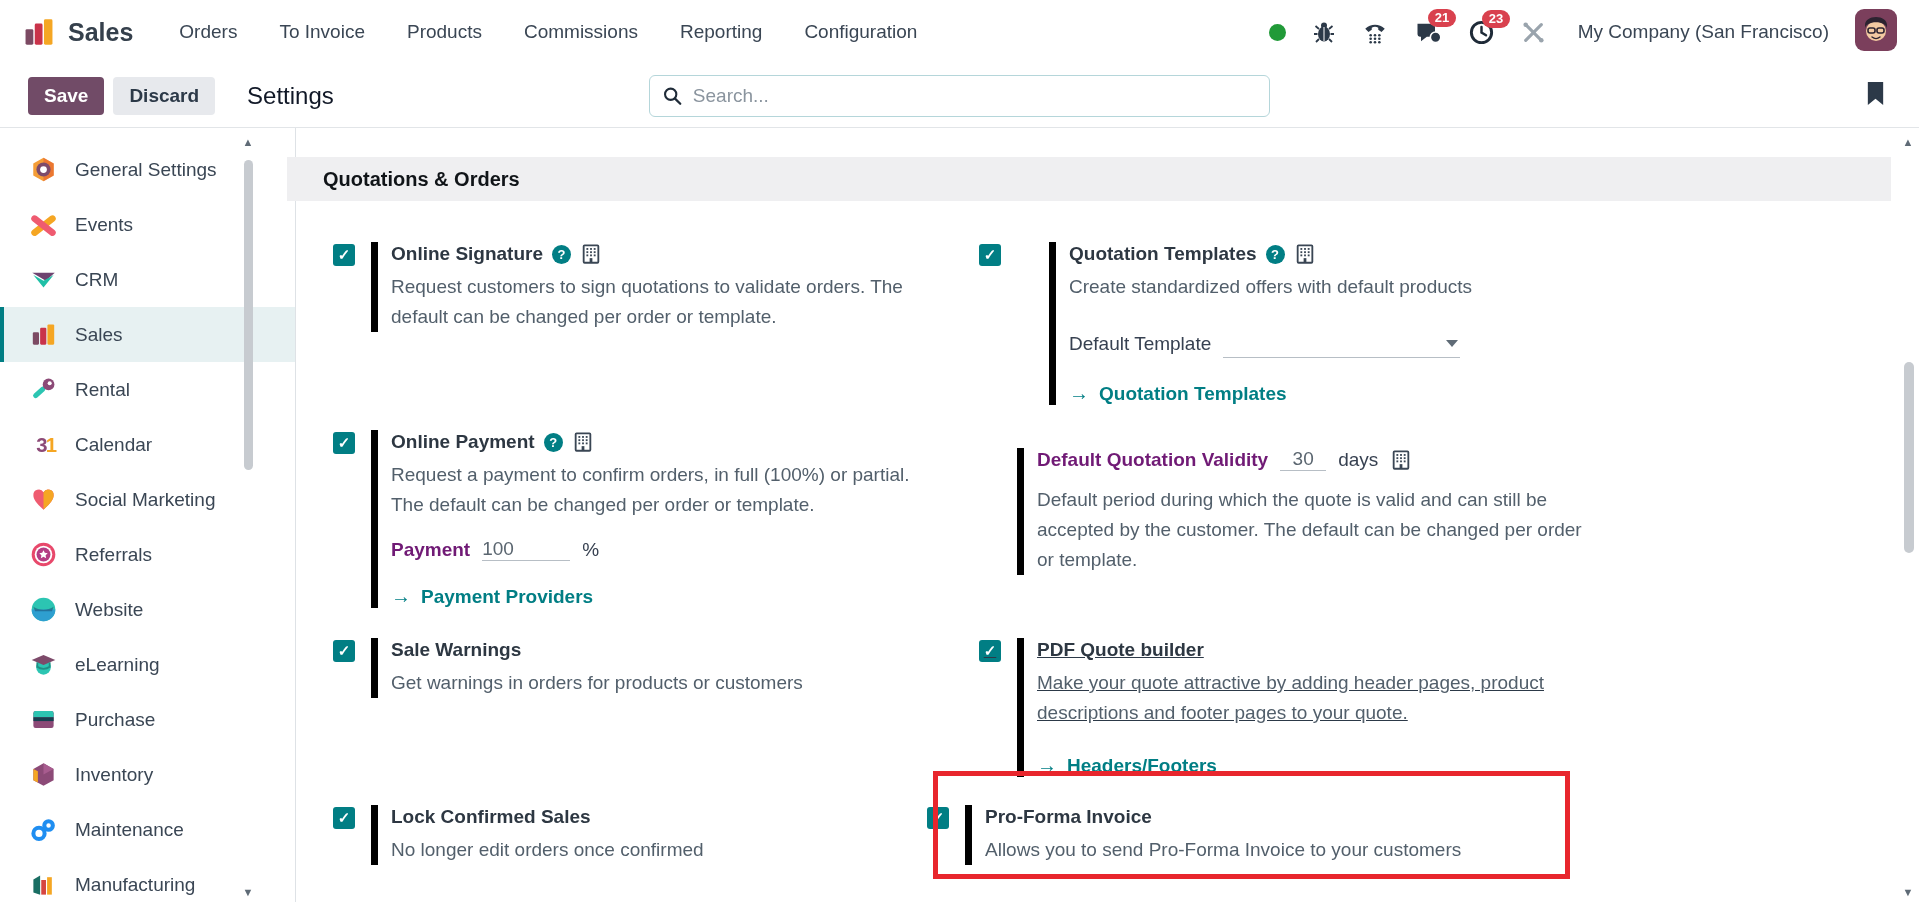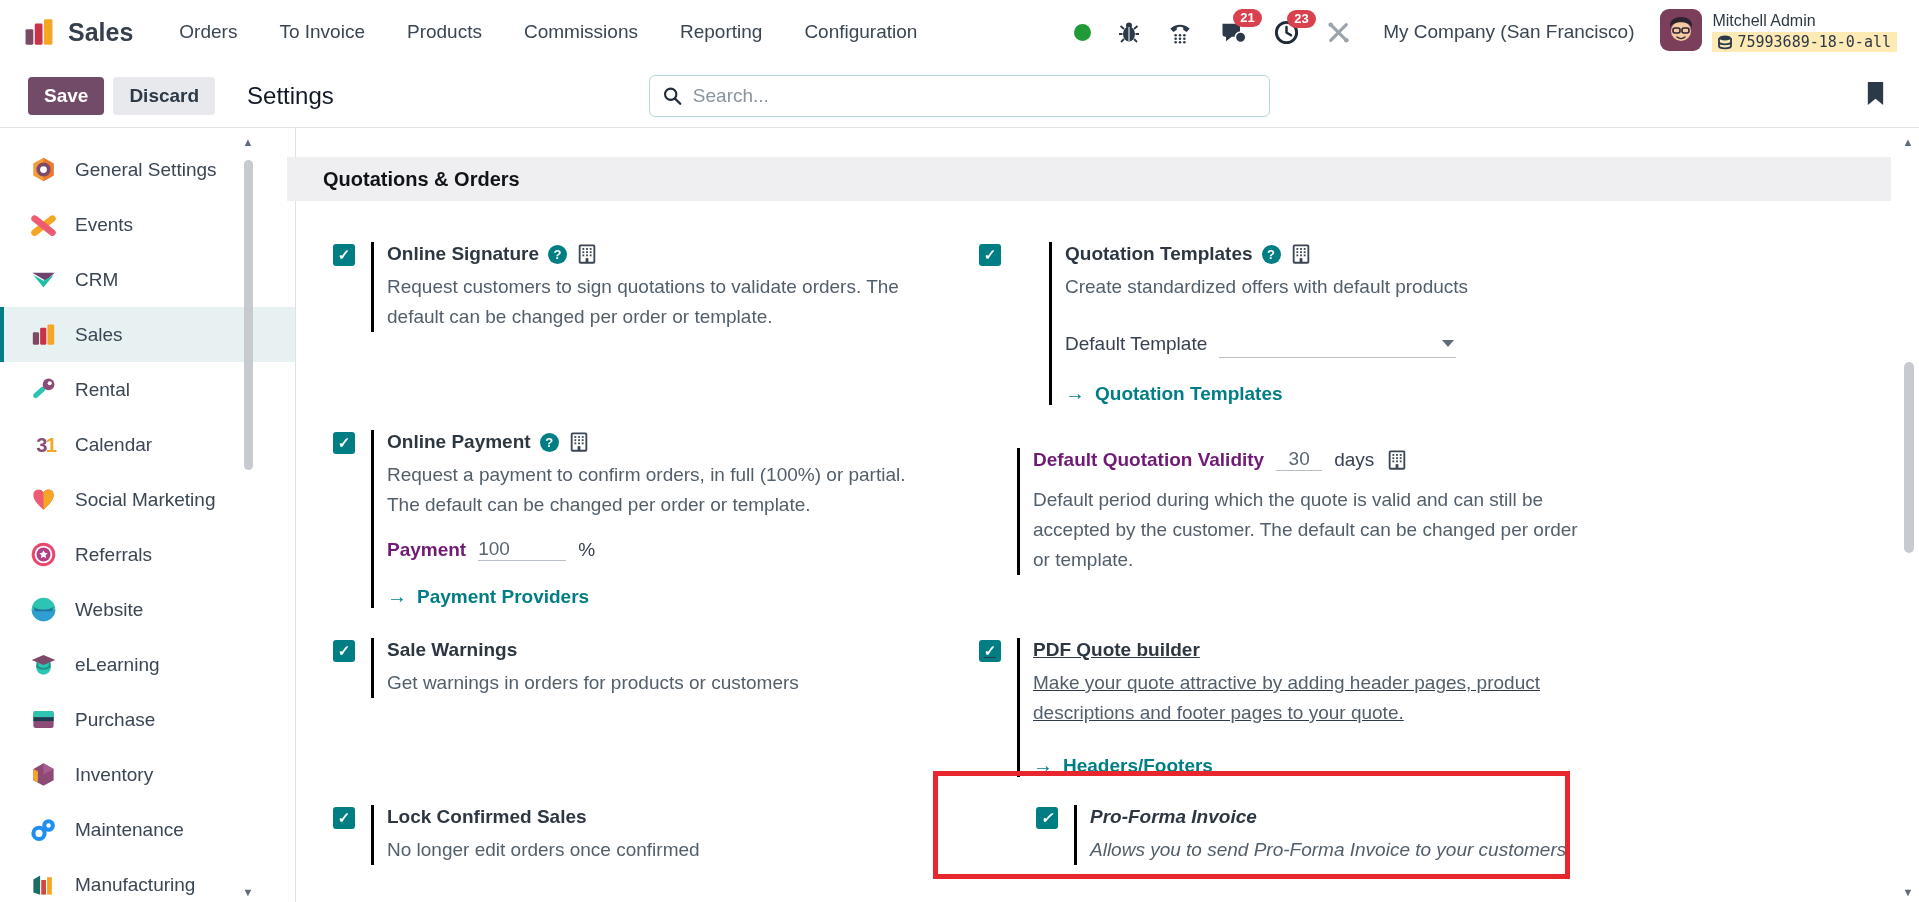--- a/index.html
+++ b/index.html
@@ -59,21 +59,21 @@
   
   .section-header { position:absolute; left:287px; top:157px; width:1604px; height:44px;
     background:#efeff1; display:flex; align-items:center; padding-left:36px;
     font-size:20px; font-weight:600; color:#101418; }
 
   .setting { position:absolute; display:flex; align-items:flex-start; }
   .checkbox { width:22px; height:22px; border-radius:3px; background:#017e84; margin-top:2px;
     display:flex; align-items:center; justify-content:center; cursor:pointer; flex:0 0 22px; }
   .checkbox::after { content:"✓"; color:#fff; font-size:15px; font-weight:700; }
   .cb-spacer { width:22px; flex:0 0 22px; }
-  .body { margin-left:16px; border-left:3px solid #000000; padding-left:13px; }
+  .body { margin-left:16px; border-left:7px solid #000000; padding-left:13px; }
   .s-title-row { display:flex; align-items:center; gap:9px; }
   .s-title { font-size:19px; font-weight:600; color:#2d3742; line-height:24px; }
   .help { width:19px; height:19px; border-radius:50%; background:#017e84; color:#fff;
     font-size:13px; font-weight:700; display:flex; align-items:center; justify-content:center; }
   .s-desc { font-size:19px; color:#525f6b; line-height:30px; margin-top:6px; }
   .w-left  { width:540px; }
   .w-right { width:565px; }
   .field-row { display:flex; align-items:center; gap:12px; font-size:19px; color:#374151; }
   .field-label { font-weight:600; color:#701a75; }
   .u-input { border:none; border-bottom:1px solid #b7bec5; font-size:19px; color:#5b6670;
@@ -164,31 +164,20 @@
       <span class="user-block">
         <span>
           <svg width="42" height="42" viewBox="0 0 42 42">
               <rect width="42" height="42" rx="9" fill="#7b3f5c"></rect>
               <circle cx="21" cy="22" r="10" fill="#f2c9a1"></circle>
               <path d="M10 20c0-9 22-9 22 0v-4c0-5-5-8-11-8s-11 3-11 8z" fill="#2c2330"></path>
               <rect x="13" y="19" width="7" height="5" rx="2" fill="none" stroke="#2c2330" stroke-width="1.6"></rect>
               <rect x="22" y="19" width="7" height="5" rx="2" fill="none" stroke="#2c2330" stroke-width="1.6"></rect>
               <path d="M17 28c2.5 2 5.5 2 8 0" stroke="#2c2330" stroke-width="1.4" fill="none" stroke-linecap="round"></path>
             </svg>
-        </span>
-        <span class="user-col">
-          <span class="user-name">Mitchell Admin</span>
-          <span class="db-pill">
-            <svg width="14" height="15" viewBox="0 0 14 15">
-                <ellipse cx="7" cy="3" rx="6" ry="2.4" fill="#2c3948"></ellipse>
-                <path d="M1 3v8c0 1.3 2.7 2.4 6 2.4s6-1.1 6-2.4V3" fill="none" stroke="#2c3948" stroke-width="1.8"></path>
-                <path d="M1 7c0 1.3 2.7 2.4 6 2.4S13 8.3 13 7" fill="none" stroke="#2c3948" stroke-width="1.8"></path>
-              </svg>
-            <span>75993689-18-0-all</span>
-          </span>
         </span>
       </span>
     </div>
   </div>
 
   <div class="controlbar">
     <button class="btn btn-save">Save</button>
     <button class="btn btn-discard">Discard</button>
     <span class="page-title">Settings</span>
     <div class="search-wrap">
@@ -504,21 +493,21 @@
   <div class="setting" style="left:333px; top:805px;">
     <div class="checkbox"></div>
     <div class="body w-left">
       <div class="s-title-row">
         <span class="s-title">Lock Confirmed Sales</span>
       </div>
       <div class="s-desc">No longer edit orders once confirmed</div>
     </div>
   </div>
 
-  <div class="setting" style="left:1036px; top:805px;font-style:italic;">
+  <div class="setting" style="left:927px; top:805px;">
     <div class="checkbox"></div>
     <div class="body w-right">
       <div class="s-title-row">
         <span class="s-title">Pro-Forma Invoice</span>
       </div>
       <div class="s-desc">Allows you to send Pro-Forma Invoice to your customers</div>
     </div>
   </div>
 
   <div class="highlight-box"></div>

